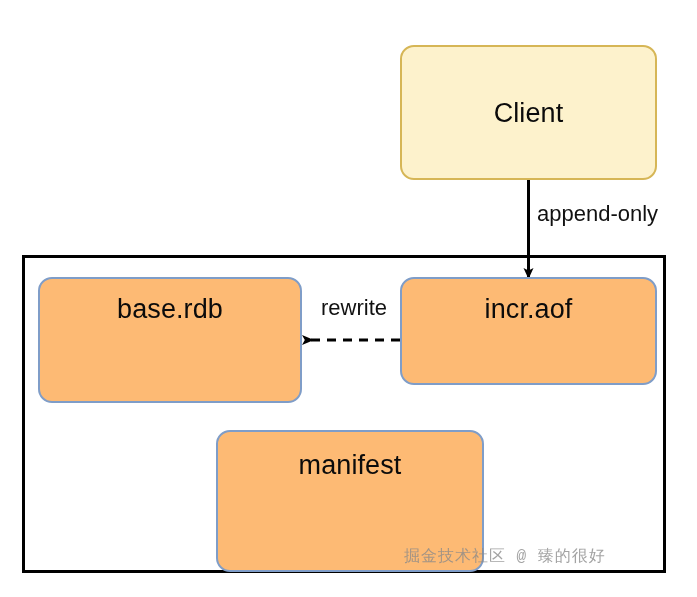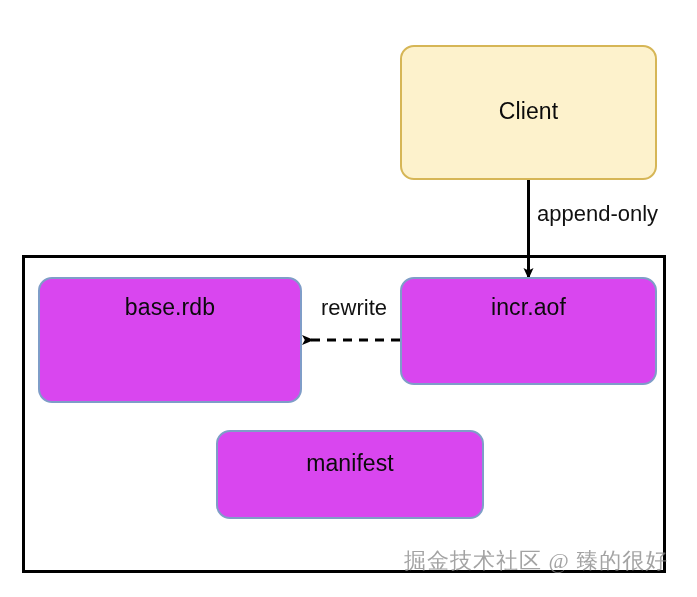--- a/index.html
+++ b/index.html
@@ -21,21 +21,21 @@
     position: absolute;
     box-sizing: border-box;
     display: flex;
     align-items: flex-start;
     justify-content: center;
     border-radius: 14px;
     border-width: 2px;
     border-style: solid;
   }
   .node .node-label {
-    font-size: 23px;
+    font-size: 27px;
     line-height: 1;
     color: #0b0b0b;
     letter-spacing: 0.1px;
     white-space: nowrap;
   }
   
   #client-node {
     left: 400px;
     top: 45px;
     width: 257px;
@@ -52,42 +52,42 @@
     left: 22px;
     top: 255px;
     width: 644px;
     height: 318px;
     box-sizing: border-box;
     border: 3px solid #000000;
     background: #ffffff;
   }
   
   .node-blue {
-    background: #d946ef;
+    background: #fdba74;
     border-color: #7f9dc8;
   }
   #base-rdb-node {
     left: 38px;
     top: 277px;
     width: 264px;
     height: 126px;
   }
   #base-rdb-node .node-label { margin-top: 17px; }
   #incr-aof-node {
     left: 400px;
     top: 277px;
     width: 257px;
     height: 108px;
   }
   #incr-aof-node .node-label { margin-top: 17px; }
   #manifest-node {
     left: 216px;
     top: 430px;
     width: 268px;
-    height: 89px;
+    height: 142px;
   }
   #manifest-node .node-label { margin-top: 20px; }
 
   
   .edge-svg {
     position: absolute;
     left: 0;
     top: 0;
     width: 697px;
     height: 597px;
@@ -107,25 +107,25 @@
   }
   #rewrite-label {
     left: 321px;
     top: 297px;
   }
   
   #watermark {
     position: absolute;
     left: 404px;
     top: 549px;
-    font-size: 22px;
+    font-size: 16px;
     line-height: 1.1;
     color: #8a8a8a;
     opacity: 0.78;
-    font-family: Liberation Serif, serif;
+    font-family: Liberation Mono, monospace;
     letter-spacing: 1px;
     white-space: nowrap;
   }
 </style>
 </head>
 <body>
 
 <div id="canvas">
 
   <div id="aof-container"></div>

